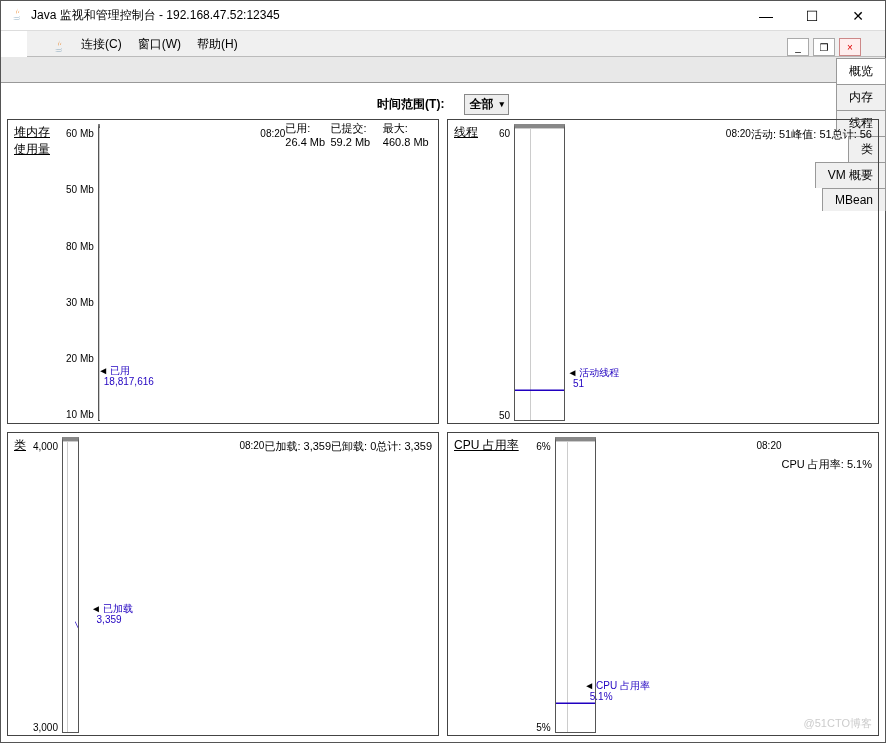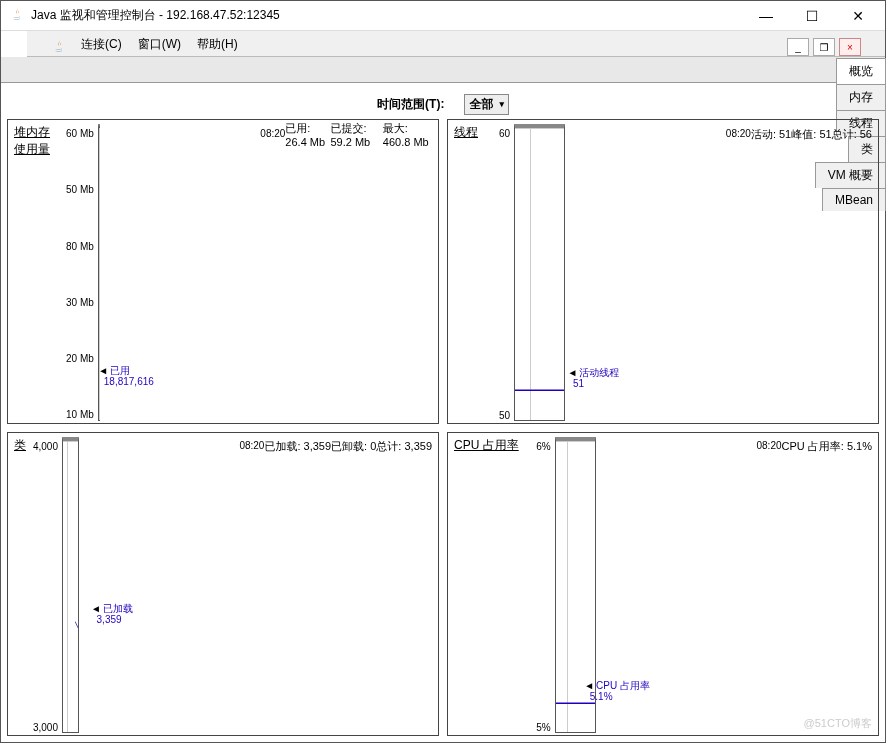--- a/index.html
+++ b/index.html
@@ -210,21 +210,21 @@
               </svg>
           </div>
           <div class="legend-label" style="top:82%;">
             <span class="arrow">◄</span><span>CPU 占用率</span><br>
             &nbsp;&nbsp;<span>5.1%</span>
           </div>
         </div>
         <div class="xaxis">
             <span>08:20</span>
           </div>
-        <div class="stats-row" style="justify-content:center;">
+        <div class="stats-row" style="justify-content:center;margin-top:18px;">
           <span><span>CPU 占用率:</span> <span>5.1%</span></span>
         </div>
         <div class="watermark">@51CTO博客</div>
       </div>
 
     </div>
   </div>
 </div>
 
 </body></html>

